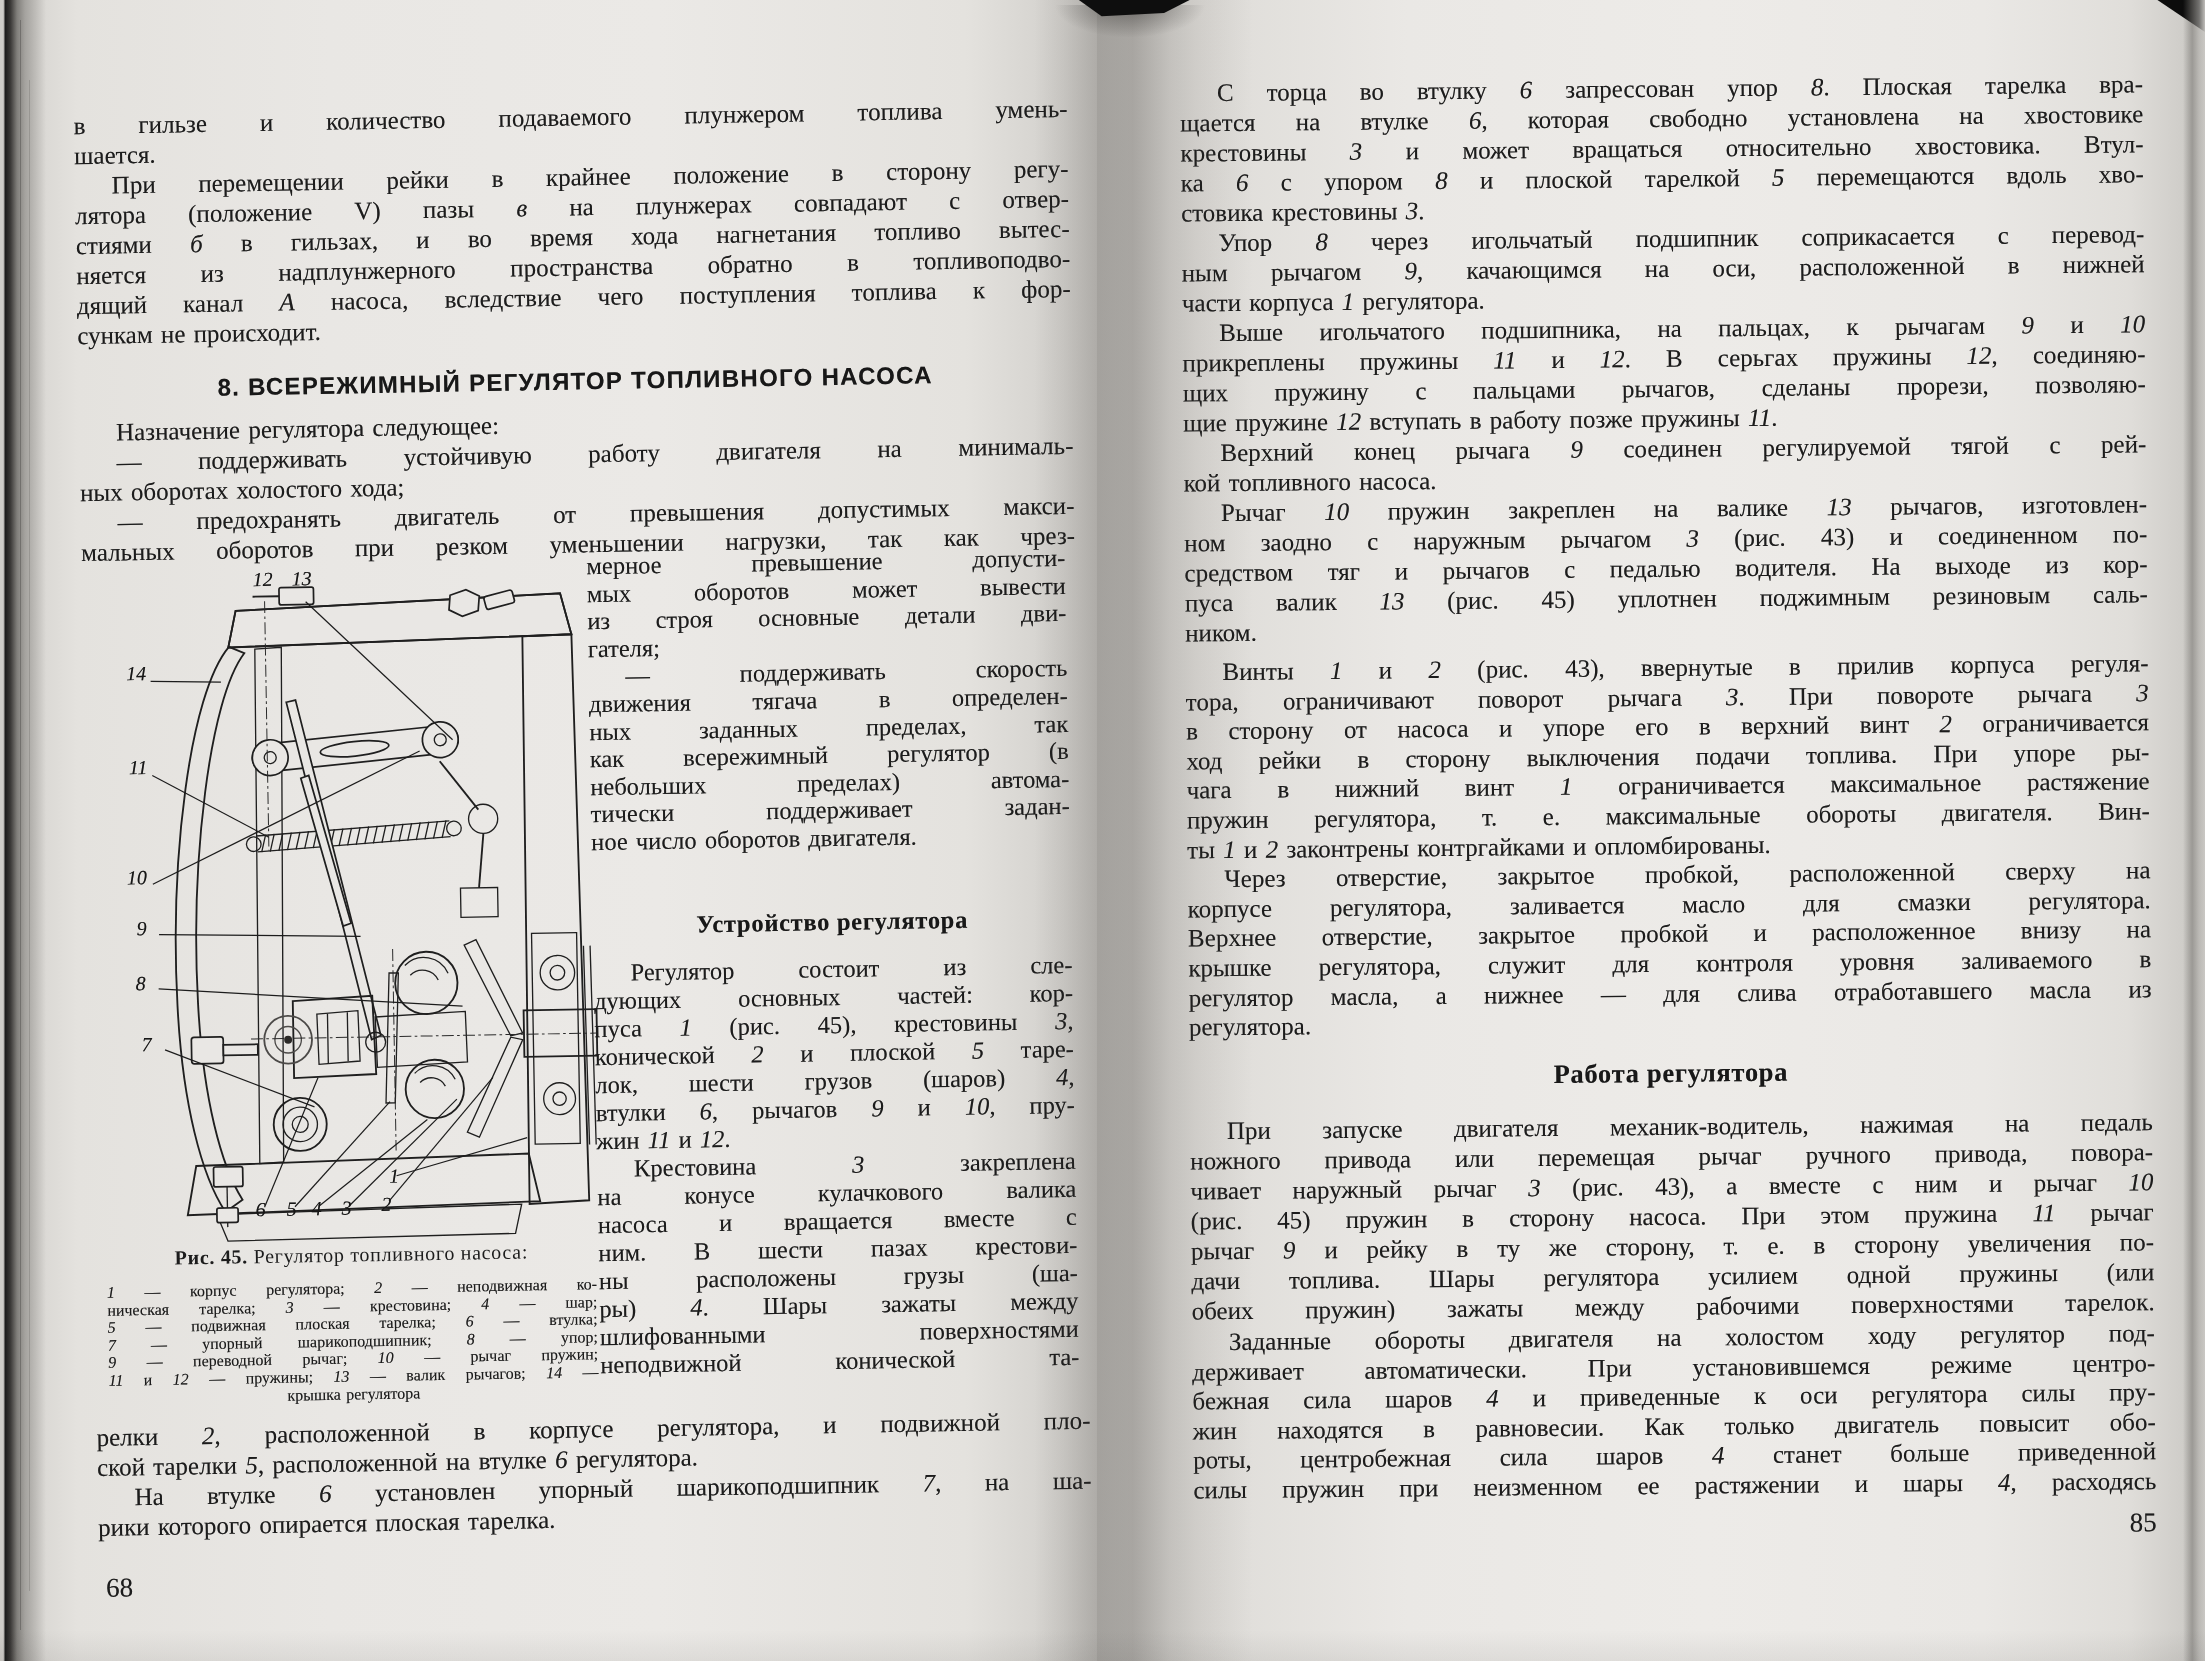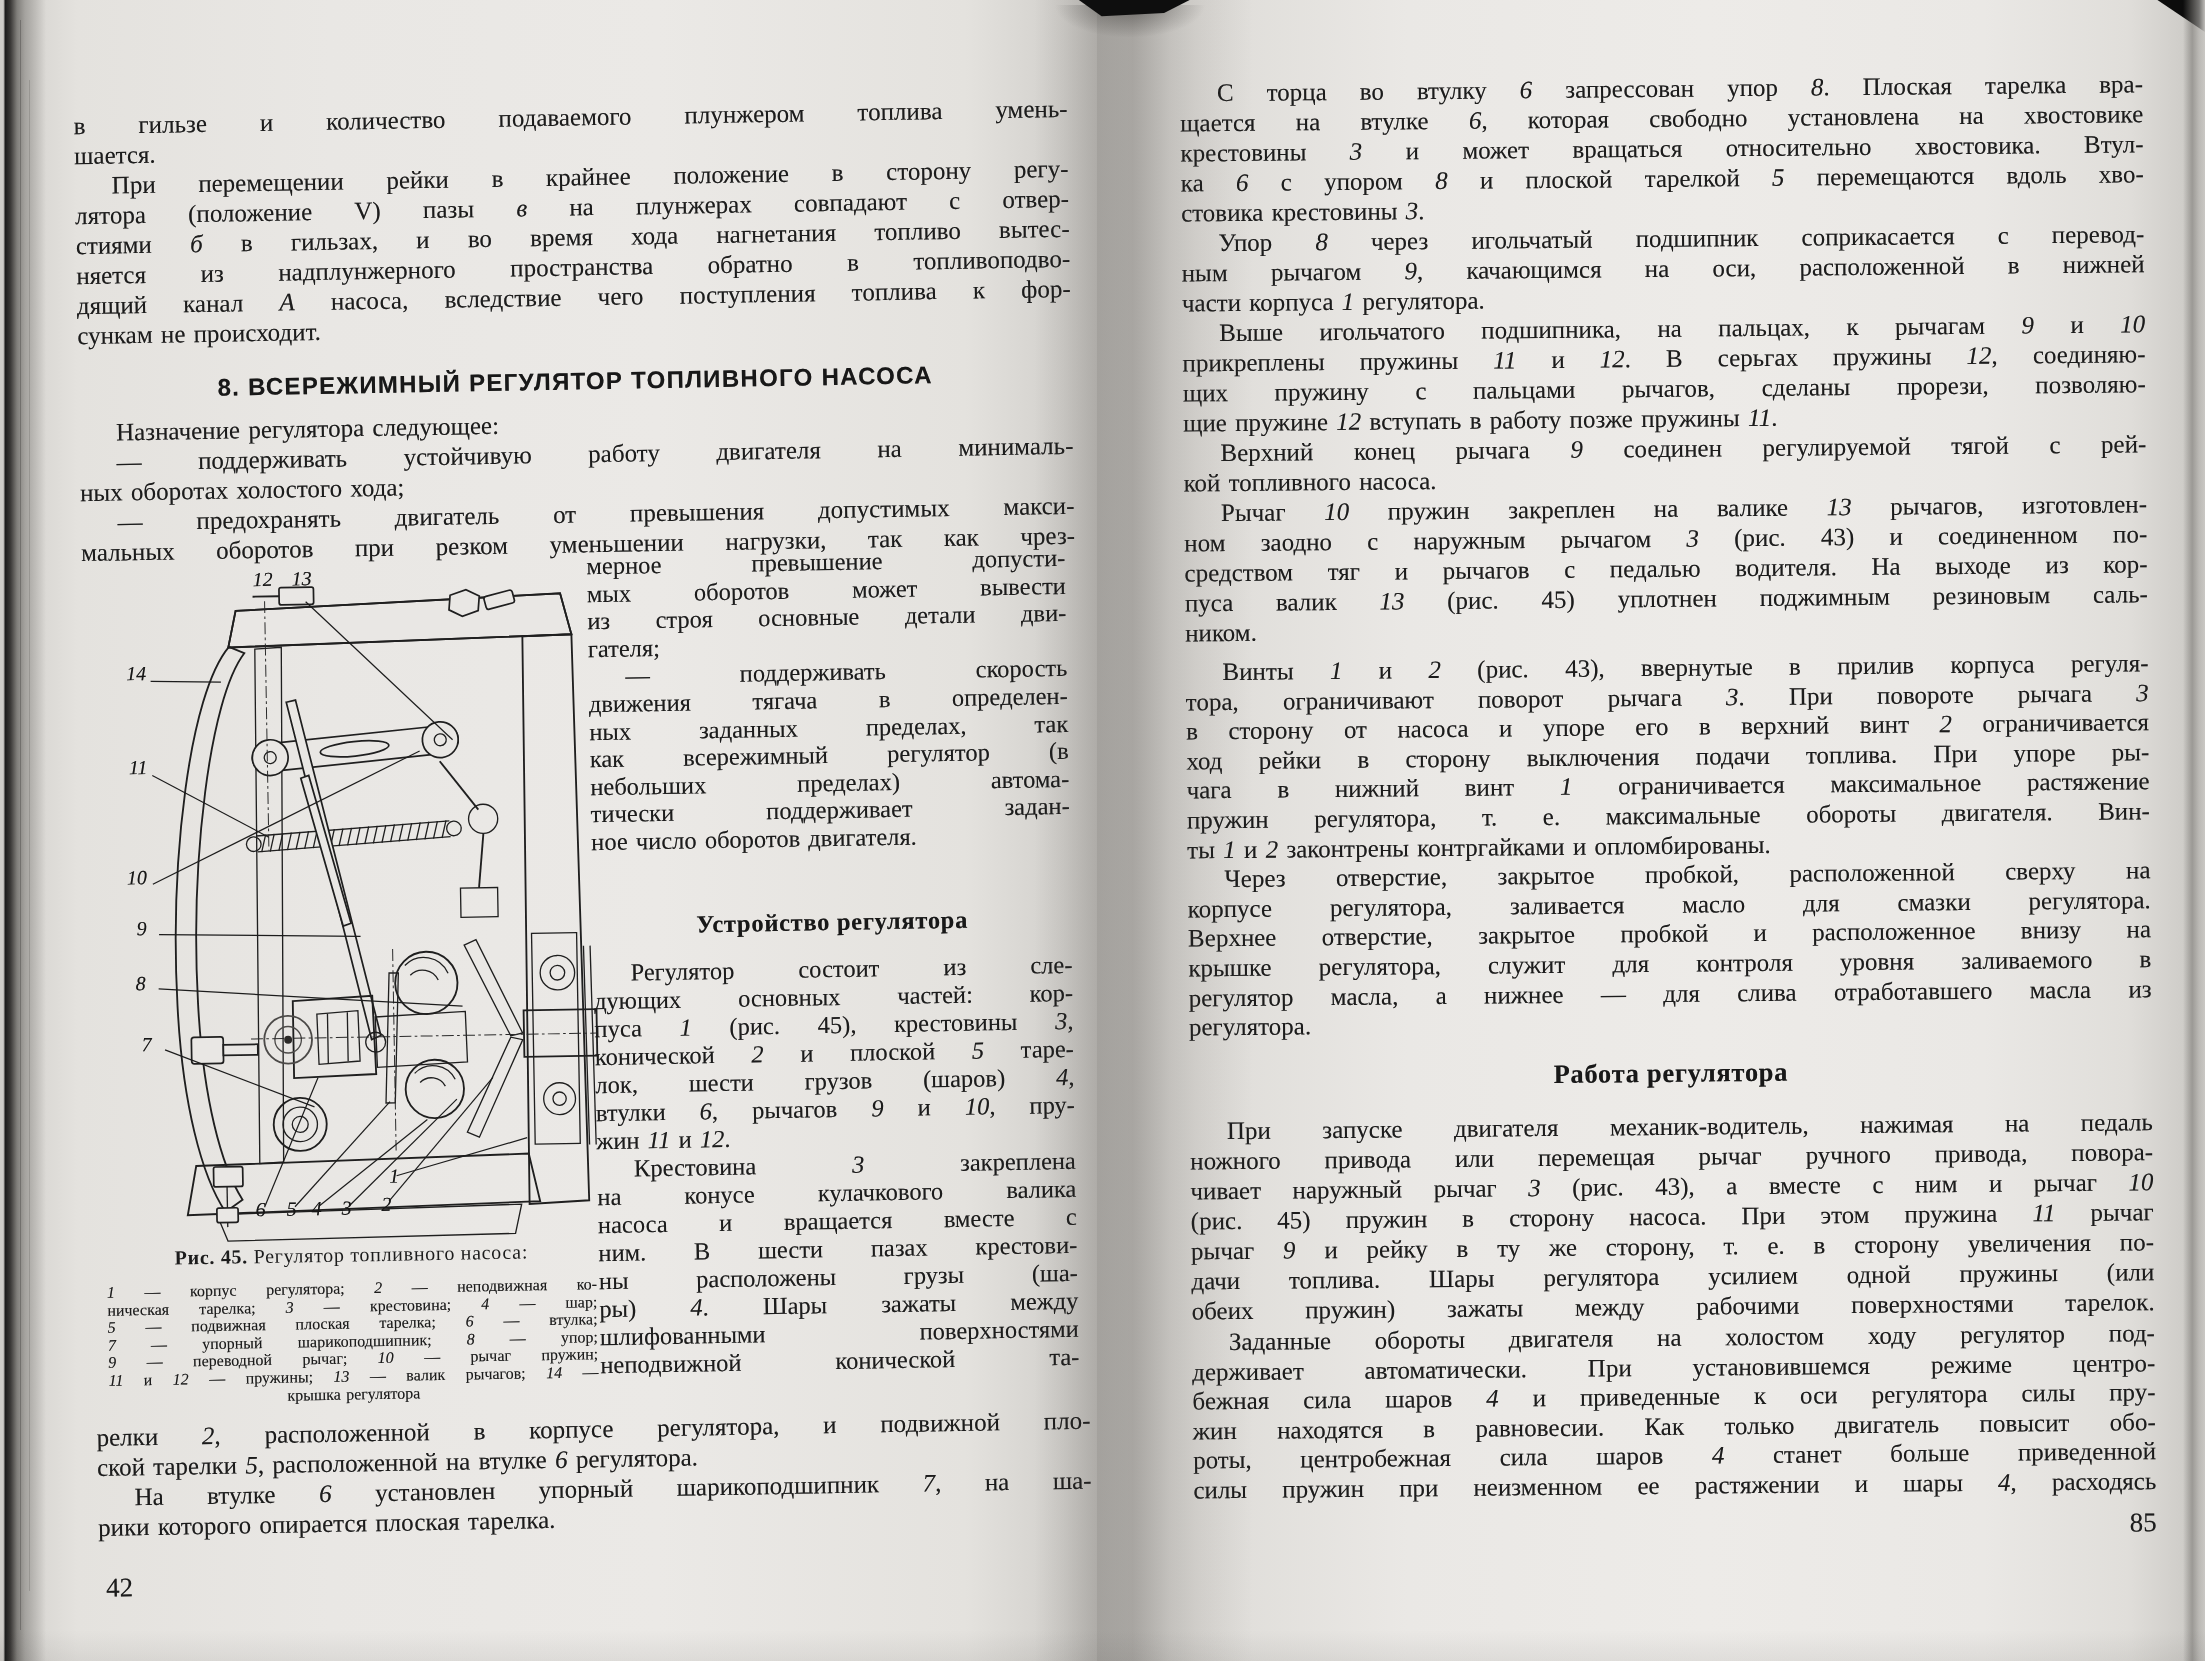--- a/index.html
+++ b/index.html
@@ -268,21 +268,21 @@
         <div class="ln c"><span>крышка регулятора</span></div>
       </div>
 
     <div class="txtblock" style="left:86px;top:1415px;width:994px;--lh:30px;--fs:25px">
         <div class="ln j"><span>релки </span><span class="em">2</span><span>, расположенной в корпусе регулятора, и подвижной пло-</span></div>
         <div class="ln"><span>ской тарелки </span><span class="em">5</span><span>, расположенной на втулке </span><span class="em">6</span><span> регулятора.</span></div>
         <div class="ln j ind"><span>На втулке </span><span class="em">6</span><span> установлен упорный шарикоподшипник </span><span class="em">7</span><span>, на ша-</span></div>
         <div class="ln"><span>рики которого опирается плоская тарелка.</span></div>
       </div>
 
-    <div class="pnum" style="left:93px;top:1565px">42</div>
+    <div class="pnum" style="left:93px;top:1565px">68</div>
   </div>
 
   <div class="rot rot-r">
 
     <div class="txtblock" style="left:1187px;top:74px;width:963px;--lh:30px;--fs:25px">
         <div class="ln j ind"><span>С торца во втулку </span><span class="em">6</span><span> запрессован упор </span><span class="em">8</span><span>. Плоская тарелка вра-</span></div>
         <div class="ln j"><span>щается на втулке </span><span class="em">6</span><span>, которая свободно установлена на хвостовике</span></div>
         <div class="ln j"><span>крестовины </span><span class="em">3</span><span> и может вращаться относительно хвостовика. Втул-</span></div>
         <div class="ln j"><span>ка </span><span class="em">6</span><span> с упором </span><span class="em">8</span><span> и плоской тарелкой </span><span class="em">5</span><span> перемещаются вдоль хво-</span></div>
         <div class="ln"><span>стовика крестовины </span><span class="em">3</span><span>.</span></div>

